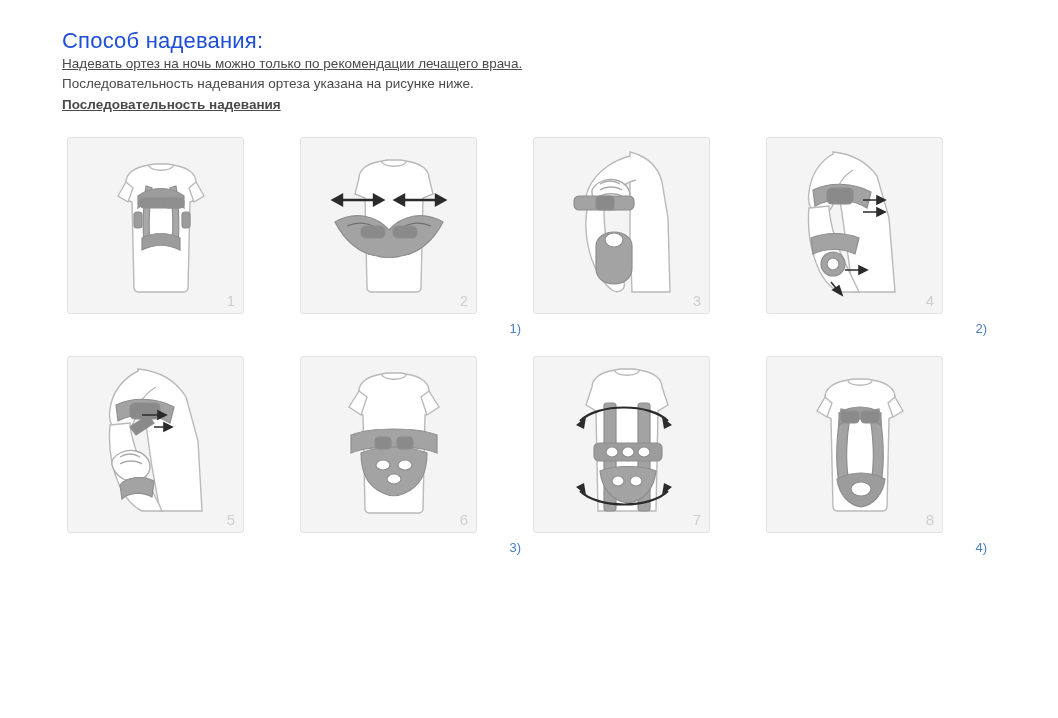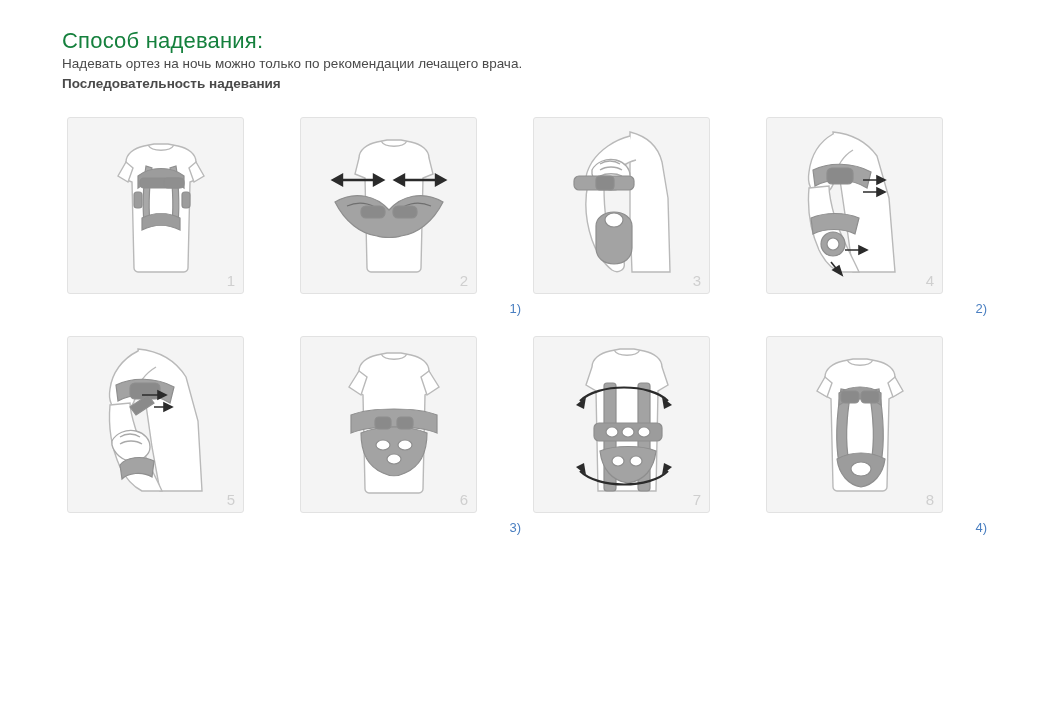--- a/index.html
+++ b/index.html
@@ -26,38 +26,39 @@
     position: absolute;
     left: 0;
     top: 0;
     width: 3px;
     height: 718px;
     background: #ffffff;
   }
   h1.title {
     font-size: 22px;
     font-weight: 400;
-    color: #15803d;
+    color: #1d4ed8;
     margin: 10px 0 0 0;
     letter-spacing: 0.2px;
   }
   p.para {
     font-size: 13.5px;
     line-height: 1.5;
     color: #4a4a4a;
     margin: 0;
   }
-  .p1 { margin-top: 44px; }
+  .p1 { margin-top: 44px; text-decoration: underline; }
   .p2 { margin-top: 30px; }
   .p3 { margin-top: 30px; }
   .subhead {
     font-size: 13.5px;
     font-weight: bold;
     color: #3d3d3d;
     margin-top: 34px;
+    text-decoration: underline;
   }
 
   .grid {
     margin-top: 22px;
     margin-left: 5px;
     display: grid;
     grid-template-columns: repeat(4, 205px);
     grid-auto-rows: auto;
     column-gap: 28px;
     row-gap: 8px;
@@ -95,20 +96,21 @@
 </style>
 </head>
 <body>
 
 <div class="page">
   <div class="left-rule"></div>
 
   <h1 class="title">Способ надевания:</h1>
 
   <p class="para p1">Надевать ортез на ночь можно только по рекомендации лечащего врача.</p>
+  <p class="para p3">Последовательность надевания ортеза указана на рисунке ниже.</p>
 
   <p class="para subhead">Последовательность надевания</p>
 
   <div class="grid">
 
     <div class="cellwrap">
       <div class="figure">
         <svg width="175" height="175" viewBox="0 0 175 175">
           <g stroke="#b9b9b9" fill="#ffffff" stroke-width="1.4">
 

